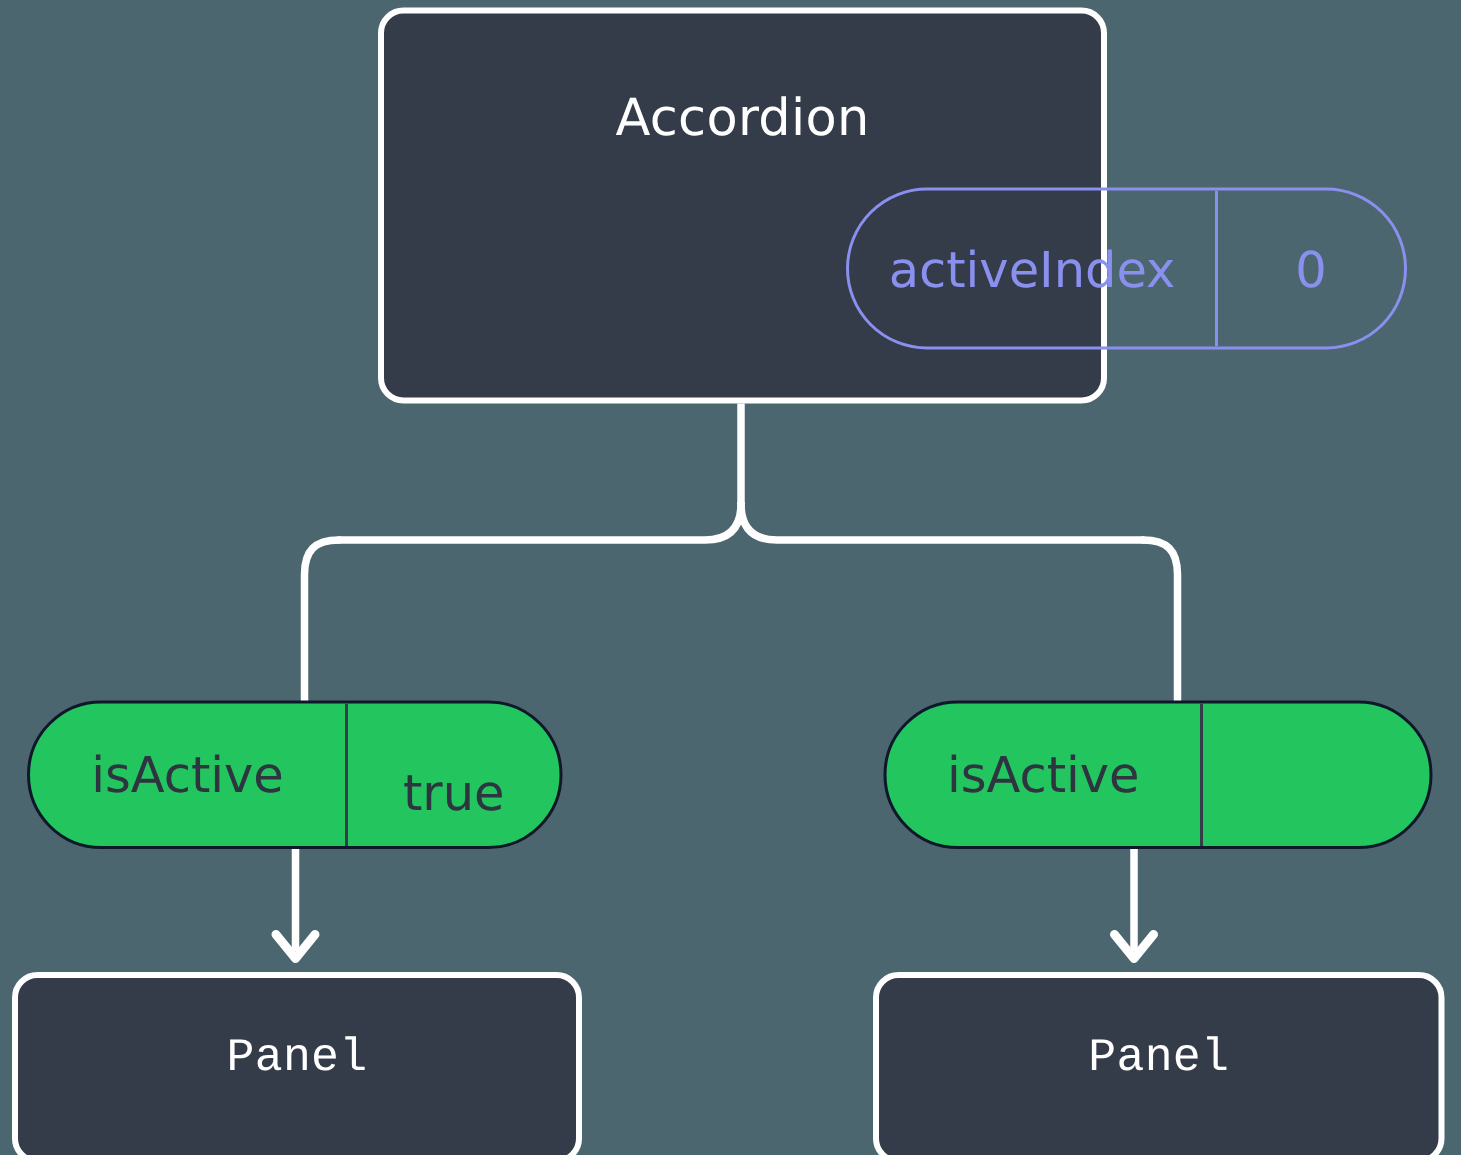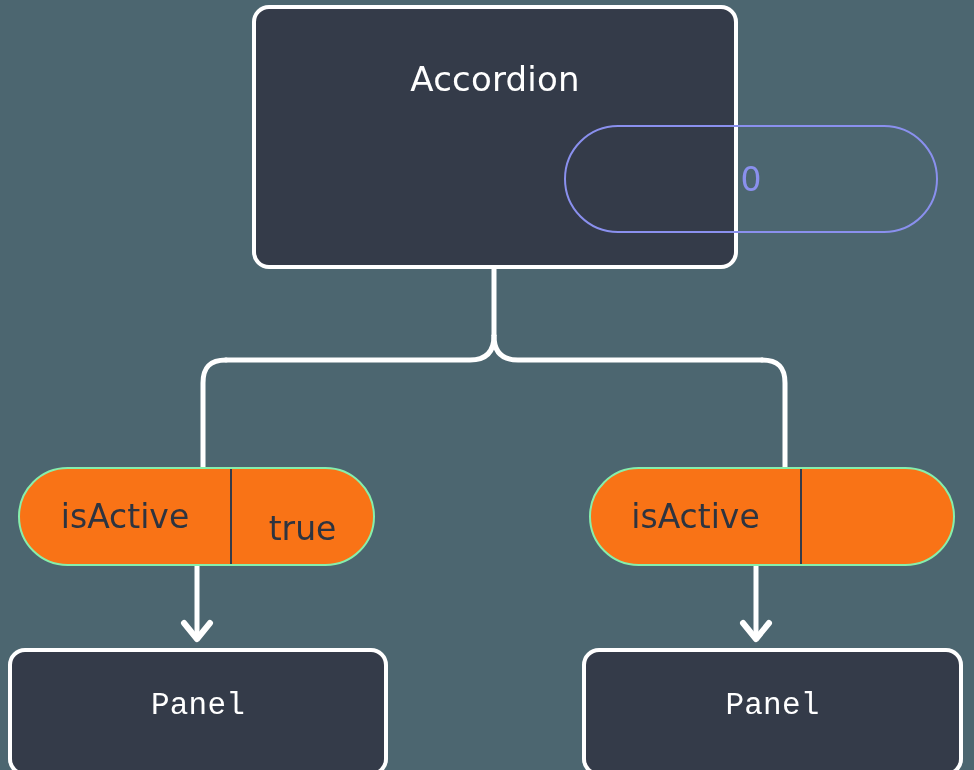--- a/index.html
+++ b/index.html
@@ -123,22 +123,22 @@
     border-right: 2px solid #8a90ee;
   }
   #accordion-state-pill .pill-val {
     flex: 1 1 auto;
     color: #8a90ee;
     font-size: 33px;
   }
 
   
   .pill-filled {
-    background: #f97316;
-    border: 2px solid #86efac;
+    background: #22c55e;
+    border: 2px solid #0f172a;
   }
   .pill-filled .pill-key {
     color: #2e3440;
     font-size: 33px;
     border-right: 2px solid #343b49;
   }
   .pill-filled .pill-val {
     color: #2e3440;
     font-size: 33px;
   }
@@ -181,20 +181,21 @@
     <path d="M 184 623 L 197 639 L 210 623" stroke="#ffffff" stroke-width="6" stroke-linecap="round" stroke-linejoin="round" fill="none"></path>
 
     <path d="M 756 565 L 756 634" stroke="#ffffff" stroke-width="5" stroke-linecap="butt"></path>
     <path d="M 743 623 L 756 639 L 769 623" stroke="#ffffff" stroke-width="6" stroke-linecap="round" stroke-linejoin="round" fill="none"></path>
   </svg>
 
   <div class="node-box" id="accordion-box">
     <div class="node-title" id="accordion-title">Accordion</div>
 
     <div class="pill" id="accordion-state-pill">
+      <span class="pill-key">activeIndex</span>
       <span class="pill-val">0</span>
     </div>
   </div>
 
   <div class="pill pill-filled" id="pill-left">
     <span class="pill-key">isActive</span>
     <span class="pill-val">true</span>
   </div>
 
   <div class="pill pill-filled" id="pill-right">

